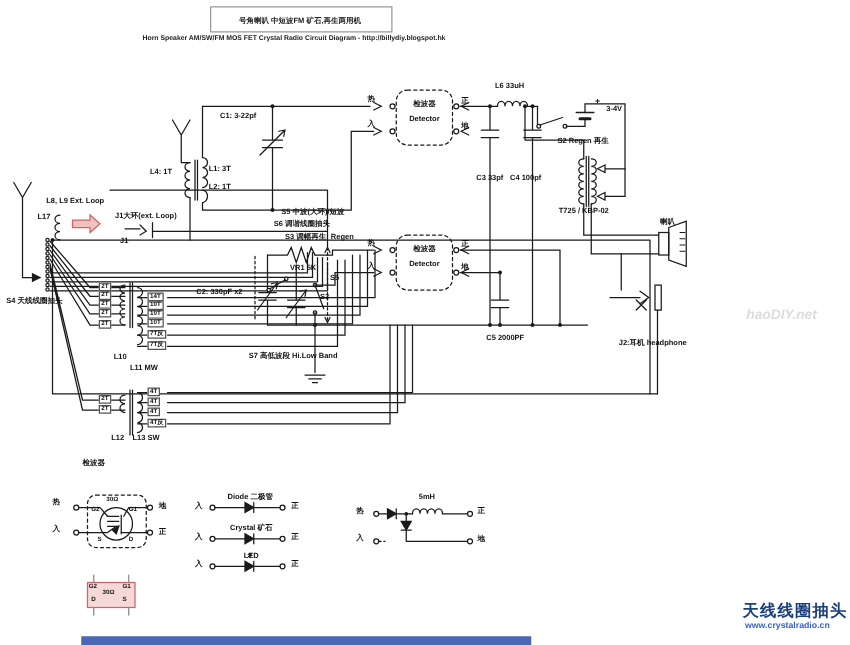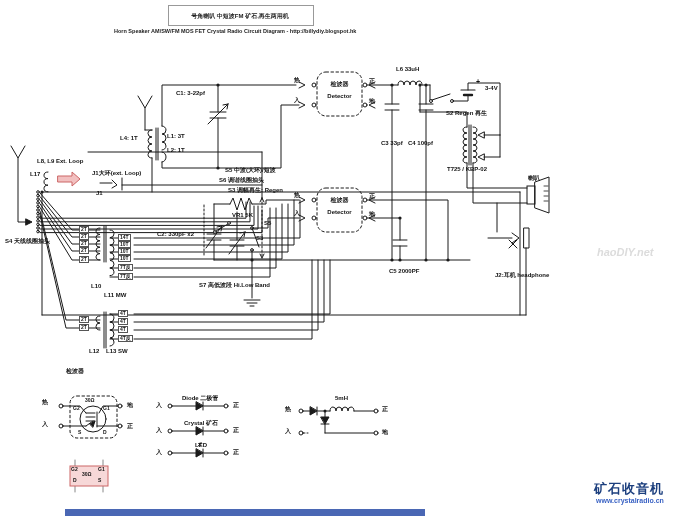--- a/index.html
+++ b/index.html
@@ -357,16 +357,16 @@
   <span class="lb" style="left:335px;top:395px">5mH</span>
   <span class="lb" style="left:382px;top:406px">正</span>
   <span class="lb" style="left:382px;top:429px">地</span>
 
   <span class="lb lb-sm" style="left:71px;top:467px">G2</span>
   <span class="lb lb-sm" style="left:98px;top:467px">G1</span>
   <span class="lb lb-sm" style="left:82px;top:472px">30Ω</span>
   <span class="lb lb-sm" style="left:73px;top:478px">D</span>
   <span class="lb lb-sm" style="left:98px;top:478px">S</span>
 
-  <span class="logo">矿石收音机</span>
+  <span class="logo">天线线圈抽头</span>
   <span class="logo-url">www.crystalradio.cn</span>
   <div class="bluebar"></div>
 </div>
 
 </body></html>

